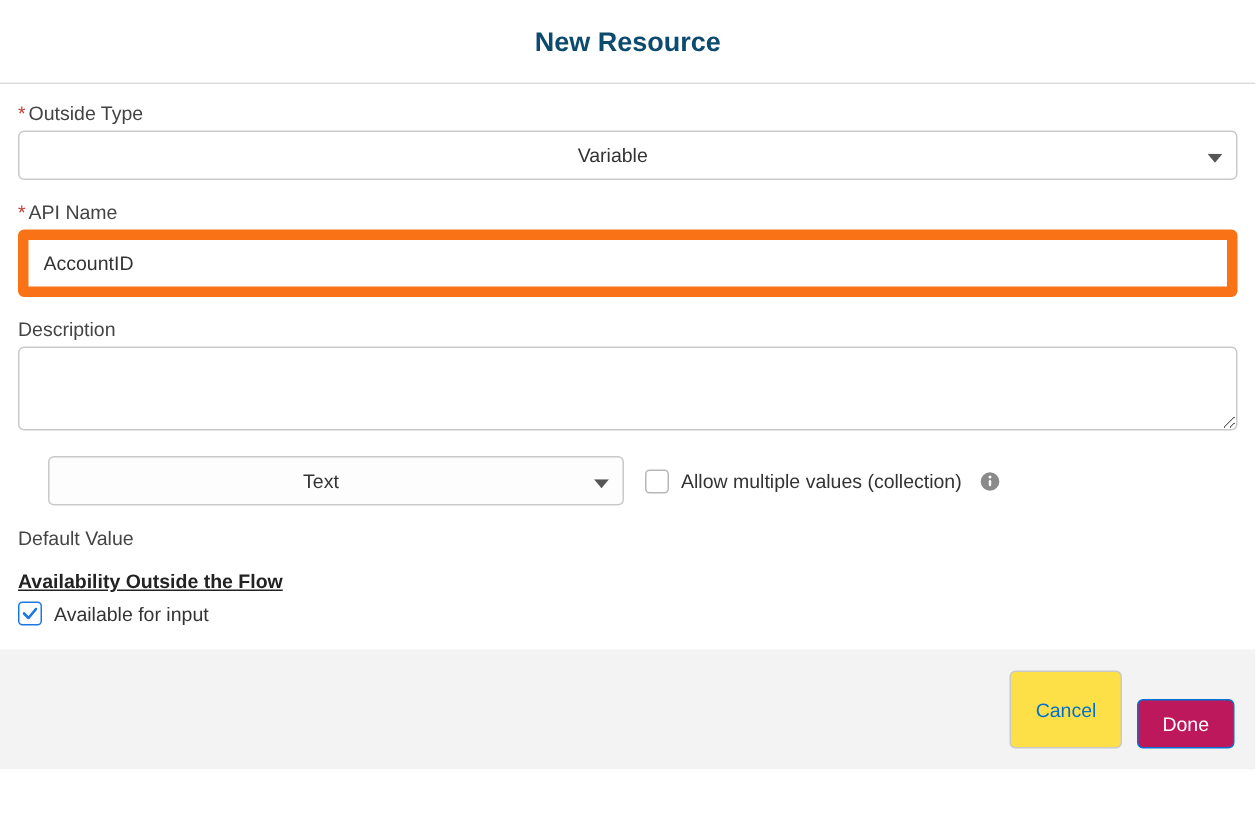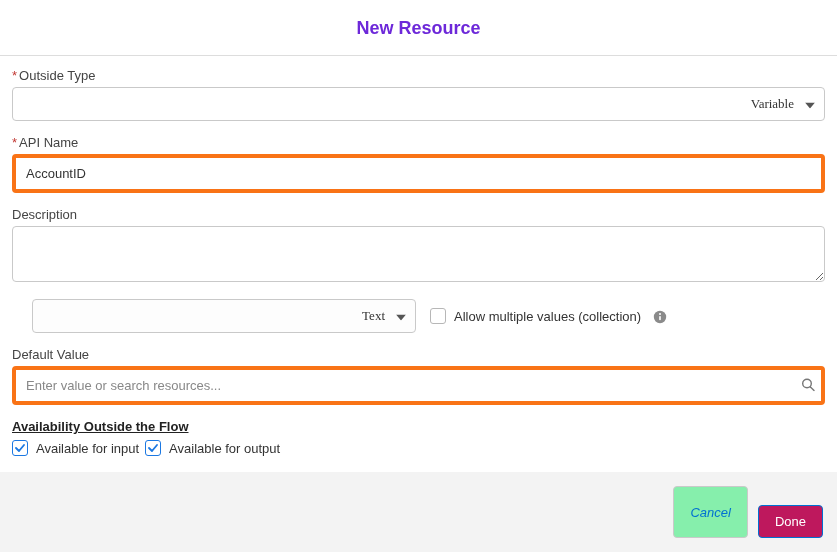--- a/index.html
+++ b/index.html
@@ -10,21 +10,21 @@
       background: #fff;
       width: 837px;
     }
     .dialog-header {
       text-align: center;
       padding: 18px 0 16px;
     }
     .dialog-header h2 {
       font-size: 18px;
       font-weight: 600;
-      color: #6d28d9;
+      color: #0c4a6e;
     }
     .divider {
       border: none;
       border-top: 1px solid #ddd;
       margin: 0;
     }
     .form-body {
       padding: 12px 12px 6px;
     }
     .form-group {
@@ -46,35 +46,34 @@
       width: 100%;
       border: 1px solid #c9c9c9;
       border-radius: 4px;
       background: #fff;
       padding: 8px 30px 8px 10px;
       font-size: 13px;
       color: #333;
       cursor: pointer;
       display: flex;
       align-items: center;
-      justify-content: flex-end;
-      font-family: Liberation Serif, serif;
+      justify-content: center;
     }
     .select-box.inset {
       background: #fdfdfd;
     }
     .chevron {
       position: absolute;
       right: 10px;
       top: 50%;
       transform: translateY(-50%);
     }
     .text-input {
       width: 100%;
-      border: 4px solid #f97316;
+      border: 7px solid #f97316;
       border-radius: 4px;
       background: #fff;
       padding: 8px 10px;
       font-size: 13px;
       color: #333;
       outline: none;
     }
     .textarea {
       width: 100%;
       border: 1px solid #c9c9c9;
@@ -91,21 +90,21 @@
       display: flex;
       align-items: center;
       gap: 14px;
     }
     .data-type-select {
       width: 404px;
       padding-left: 20px;
     }
     .checkbox-inline {
       display: flex;
-      align-items: flex-end;
+      align-items: center;
       gap: 8px;
       font-size: 13px;
       color: #333;
     }
     .checkbox-box {
       width: 16px;
       height: 16px;
       border: 1px solid #b7b7b7;
       border-radius: 3px;
       background: #fff;
@@ -145,43 +144,42 @@
     .section-heading {
       font-weight: 700;
       font-size: 13px;
       color: #222;
       margin-top: 2px;
       margin-bottom: 6px;
       text-decoration: underline;
     }
     .checkbox-list {
       display: flex;
-      flex-direction: row;
+      flex-direction: column;
       gap: 6px;
     }
     .footer {
       background: #f3f3f3;
       padding: 14px 14px;
       display: flex;
       justify-content: flex-end;
       gap: 10px;
       margin-top: 10px;
     }
     .btn {
       border-radius: 4px;
       padding: 8px 16px;
       font-size: 13px;
       cursor: pointer;
       border: 1px solid transparent;
     }
     .btn-neutral {
-      background: #86efac;
+      background: #fde047;
       border: 1px solid #c9c9c9;
       color: #0070d2;
-      font-style: italic;
     }
     .btn-brand {
       background: #be185d;
       border: 1px solid #0070d2;
       color: #fff;
       font-weight: 400;
       margin-top: 19px;
     }
   </style>
 </head>
@@ -243,50 +241,33 @@
               <rect x="6.2" y="6" width="1.6" height="4.2" rx="0.8" fill="#fff"></rect>
               <circle cx="7" cy="4" r="1" fill="#fff"></circle>
             </svg>
         </span>
       </label>
     </div>
   </div>
 
   <div class="form-group">
     <div class="label-row">Default Value</div>
-    <div class="search-input-wrap">
-      <input type="text" class="text-input" placeholder="Enter value or search resources..." style="">
-      <span class="search-icon">
-        <svg width="14" height="14" viewBox="0 0 14 14">
-            <circle cx="6" cy="6" r="4.3" stroke="#777" stroke-width="1.4" fill="none"></circle>
-            <line x1="9.2" y1="9.2" x2="13" y2="13" stroke="#777" stroke-width="1.4" stroke-linecap="round"></line>
-          </svg>
-      </span>
-    </div>
   </div>
 
   <div>
     <div class="section-heading">Availability Outside the Flow</div>
     <div class="checkbox-list">
       <label class="checkbox-inline">
         <span class="checkbox-box checked">
           <svg width="10" height="8" viewBox="0 0 10 8">
               <path d="M1 4 L4 7 L9 1" stroke="#1b78e2" stroke-width="1.8" fill="none" stroke-linecap="round" stroke-linejoin="round"></path>
             </svg>
         </span>
         <span>Available for input</span>
       </label>
-      <label class="checkbox-inline">
-        <span class="checkbox-box checked">
-          <svg width="10" height="8" viewBox="0 0 10 8">
-              <path d="M1 4 L4 7 L9 1" stroke="#1b78e2" stroke-width="1.8" fill="none" stroke-linecap="round" stroke-linejoin="round"></path>
-            </svg>
-        </span>
-        <span>Available for output</span>
-      </label>
     </div>
   </div>
 
 </div>
 
 <div class="footer">
   <button class="btn btn-neutral">Cancel</button>
   <button class="btn btn-brand">Done</button>
 </div>
 

